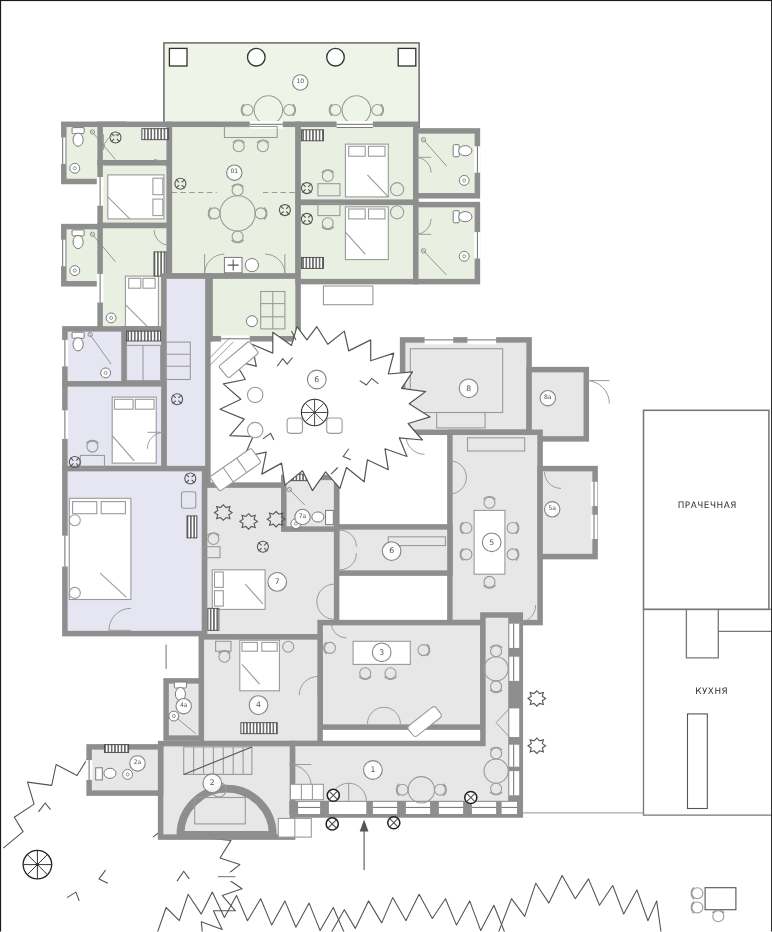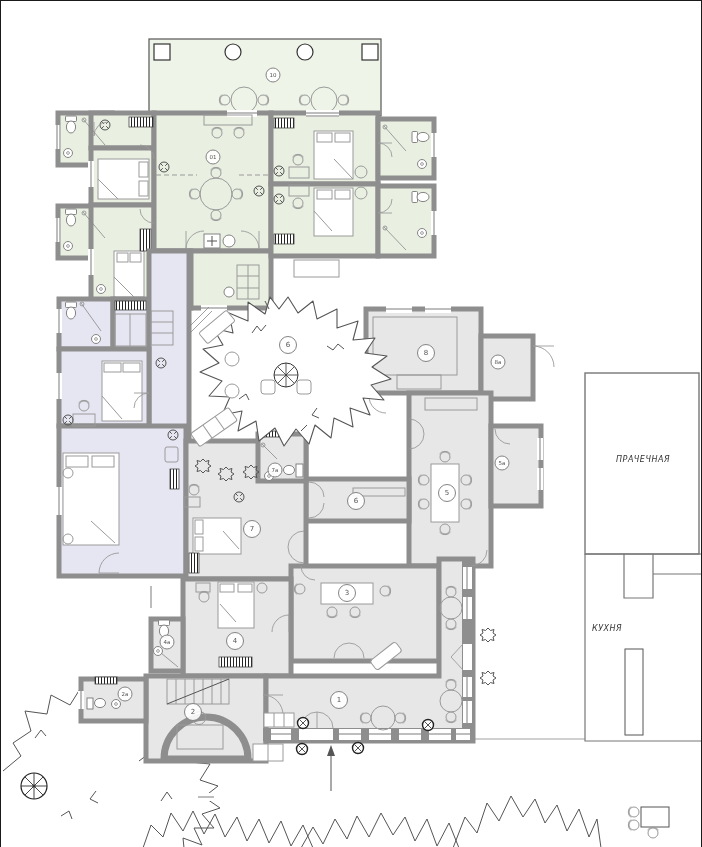--- a/index.html
+++ b/index.html
@@ -22,21 +22,21 @@
   .winln{stroke:#444;stroke-width:.7;}
   .tree{fill:#fff;stroke:#555;stroke-width:1.1;stroke-linejoin:round;}
   .shrub{fill:none;stroke:#555;stroke-width:1;stroke-linejoin:round;}
   .hatch{fill:url(#hv);stroke:#444;stroke-width:.8;}
   .fx{fill:#fff;stroke:#777;stroke-width:.9;}
   
   .rlbl{position:absolute;transform:translate(-50%,-50%);width:16px;height:16px;
         border:1px solid #848484;border-radius:50%;background:rgba(255,255,255,.9);
         color:#555;font-size:7px;line-height:1;display:flex;align-items:center;justify-content:center;}
   .rlbl.sm{width:13px;height:13px;font-size:5.5px;}
-  .annex-label{position:absolute;transform:translate(-50%,-50%);font-style:italic;
+  .annex-label{position:absolute;transform:translate(-50%,-50%);
         font-size:8px;color:#333;letter-spacing:.5px;white-space:nowrap;}
 </style>
 </head>
 <body>
 
 <div class="plan">
 <svg width="702" height="847" viewBox="0 0 702 847">
   <defs>
     <pattern id="hv" width="3" height="6" patternUnits="userSpaceOnUse">
       <rect width="3" height="6" fill="#fff"></rect>
@@ -544,14 +544,14 @@
 <div class="rlbl sm" style="left:274px;top:469px">7а</div>
 <div class="rlbl" style="left:251px;top:528px">7</div>
 <div class="rlbl" style="left:346px;top:592px">3</div>
 <div class="rlbl" style="left:234px;top:640px">4</div>
 <div class="rlbl sm" style="left:166px;top:641px">4а</div>
 <div class="rlbl sm" style="left:124px;top:693px">2а</div>
 <div class="rlbl" style="left:192px;top:711px">2</div>
 <div class="rlbl" style="left:338px;top:699px">1</div>
 
 <div class="annex-label" style="left:642px;top:458px">ПРАЧЕЧНАЯ</div>
-<div class="annex-label" style="left:606px;top:627px">КУХНЯ</div>
+<div class="annex-label" style="left:646px;top:627px">КУХНЯ</div>
 </div>
 
 </body></html>

